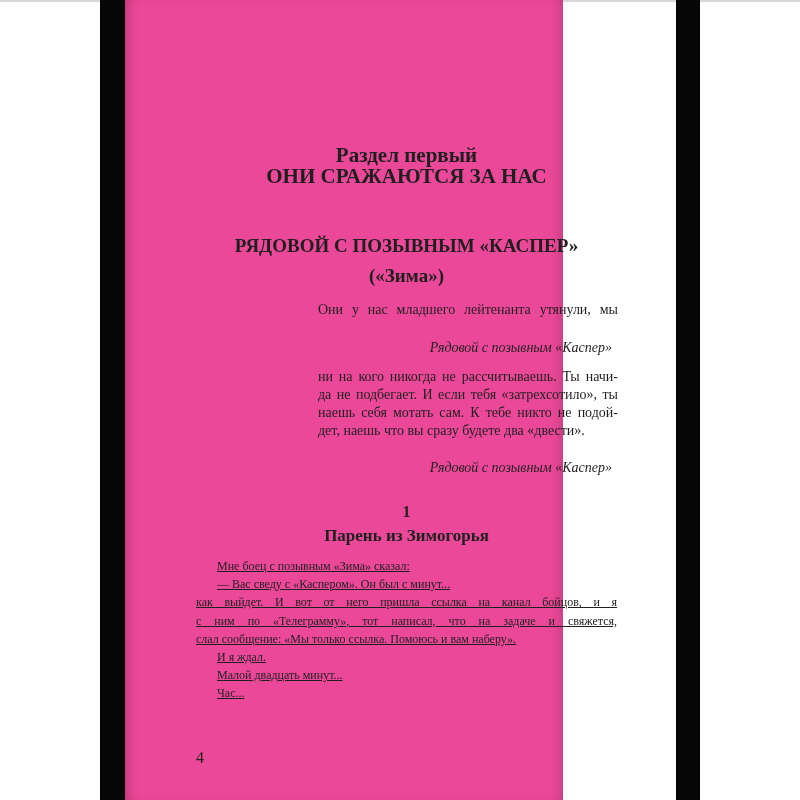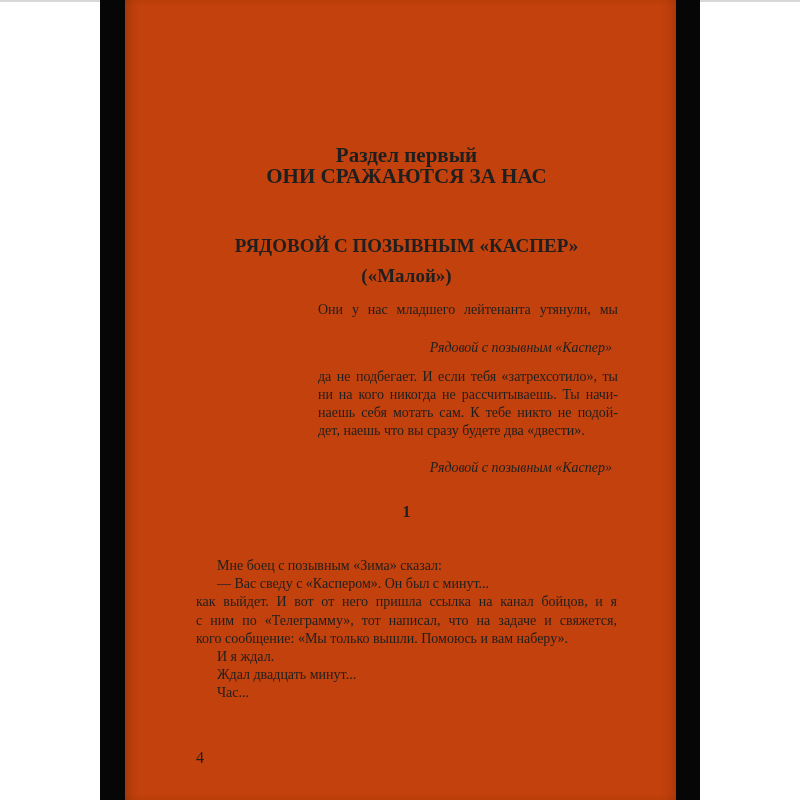--- a/index.html
+++ b/index.html
@@ -12,22 +12,22 @@
   }
   .stage { position: relative; width: 800px; height: 800px; background: #ffffff; }
   .top-hairline {
     position: absolute; left: 0; top: 0; width: 800px; height: 2px;
     background: #d8d8d8;
   }
   .frame-bar { position: absolute; top: 0; height: 800px; background: #060606; }
   .frame-bar.left  { left: 100px; width: 25px; }
   .frame-bar.right { left: 676px; width: 24px; }
   .page {
-    position: absolute; left: 125px; top: 0; width: 551px; height: 800px;
-    background: #c2410c;
+    position: absolute; left: 125px; top: 0; width: 438px; height: 800px;
+    background: #ec4899;
     box-shadow: inset 10px 0 14px -9px rgba(0,0,0,0.28),
                 inset -10px 0 14px -9px rgba(0,0,0,0.22);
   }
   .abs { position: absolute; }
 
   
   .section-heading {
     left: 71px; top: 145px; width: 421px;
     text-align: center; font-weight: bold;
     font-size: 21px; line-height: 21px;
@@ -58,21 +58,21 @@
   .part-number {
     left: 71px; top: 503px; width: 421px;
     text-align: center; font-weight: bold; font-size: 16px; line-height: 18px;
   }
   .part-title {
     left: 71px; top: 527px; width: 421px;
     text-align: center; font-weight: bold; font-size: 17px; line-height: 18px;
   }
 
   
-  .body-text { left: 71px; top: 557px; width: 421px; font-size: 14px; line-height: 18.2px; }
+  .body-text { left: 71px; top: 557px; width: 421px; font-size: 12px; line-height: 18.2px; text-decoration: underline; }
   .line { white-space: normal; }
   .line.just { text-align: justify; text-align-last: justify; }
   .line.indent { padding-left: 21px; }
 
   .page-number {
     left: 71px; top: 749px; width: 60px;
     font-size: 16px; line-height: 18px; text-align: left;
   }
 </style>
 </head>
@@ -84,43 +84,44 @@
   <div class="frame-bar right"></div>
 
   <div class="page">
 
     <div class="abs section-heading">
       <div>Раздел первый</div>
       <div>ОНИ СРАЖАЮТСЯ ЗА НАС</div>
     </div>
 
     <div class="abs chapter-title">РЯДОВОЙ С ПОЗЫВНЫМ «КАСПЕР»</div>
-    <div class="abs chapter-subtitle">(«Малой»)</div>
+    <div class="abs chapter-subtitle">(«Зима»)</div>
 
     <div class="abs epigraph epigraph-1">
       <div class="line just">Они у нас младшего лейтенанта утянули, мы</div>
     </div>
     <div class="abs attribution attribution-1">Рядовой с позывным «Каспер»</div>
 
     <div class="abs epigraph epigraph-2">
+      <div class="line just">ни на кого никогда не рассчитываешь. Ты начи-</div>
       <div class="line just">да не подбегает. И если тебя «затрехсотило», ты</div>
-      <div class="line just">ни на кого никогда не рассчитываешь. Ты начи-</div>
       <div class="line just">наешь себя мотать сам. К тебе никто не подой-</div>
       <div class="line">дет, наешь что вы сразу будете два «двести».</div>
     </div>
     <div class="abs attribution attribution-2">Рядовой с позывным «Каспер»</div>
 
     <div class="abs part-number">1</div>
+    <div class="abs part-title">Парень из Зимогорья</div>
 
     <div class="abs body-text">
       <div class="line indent">Мне боец с позывным «Зима» сказал:</div>
       <div class="line indent">— Вас сведу с «Каспером». Он был с минут...</div>
       <div class="line just">как выйдет. И вот от него пришла ссылка на канал бойцов, и я</div>
       <div class="line just">с ним по «Телеграмму», тот написал, что на задаче и свяжется,</div>
-      <div class="line">кого сообщение: «Мы только вышли. Помоюсь и вам наберу».</div>
+      <div class="line">слал сообщение: «Мы только ссылка. Помоюсь и вам наберу».</div>
       <div class="line indent">И я ждал.</div>
-      <div class="line indent">Ждал двадцать минут...</div>
+      <div class="line indent">Малой двадцать минут...</div>
       <div class="line indent">Час...</div>
     </div>
 
     <div class="abs page-number">4</div>
   </div>
 </div>
 
 </body></html>

